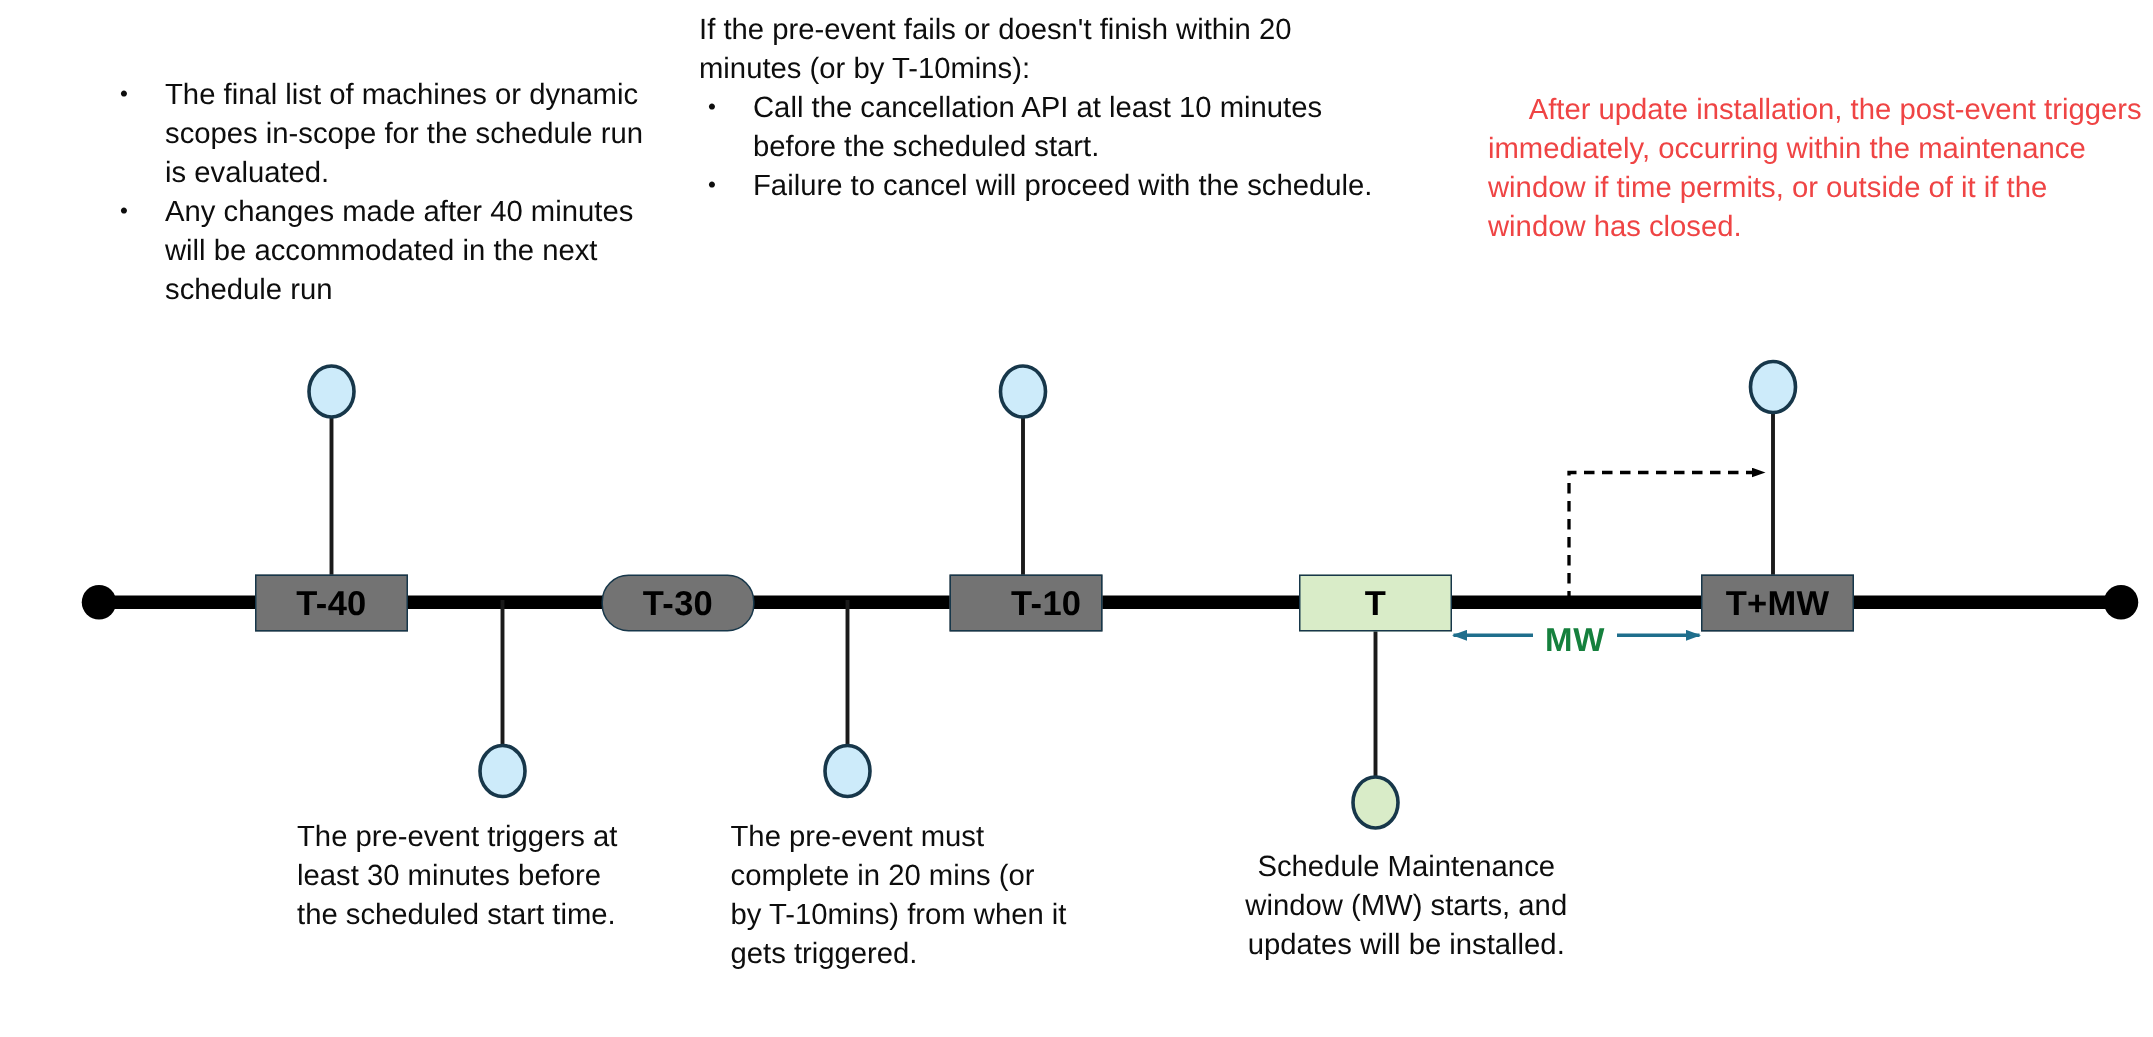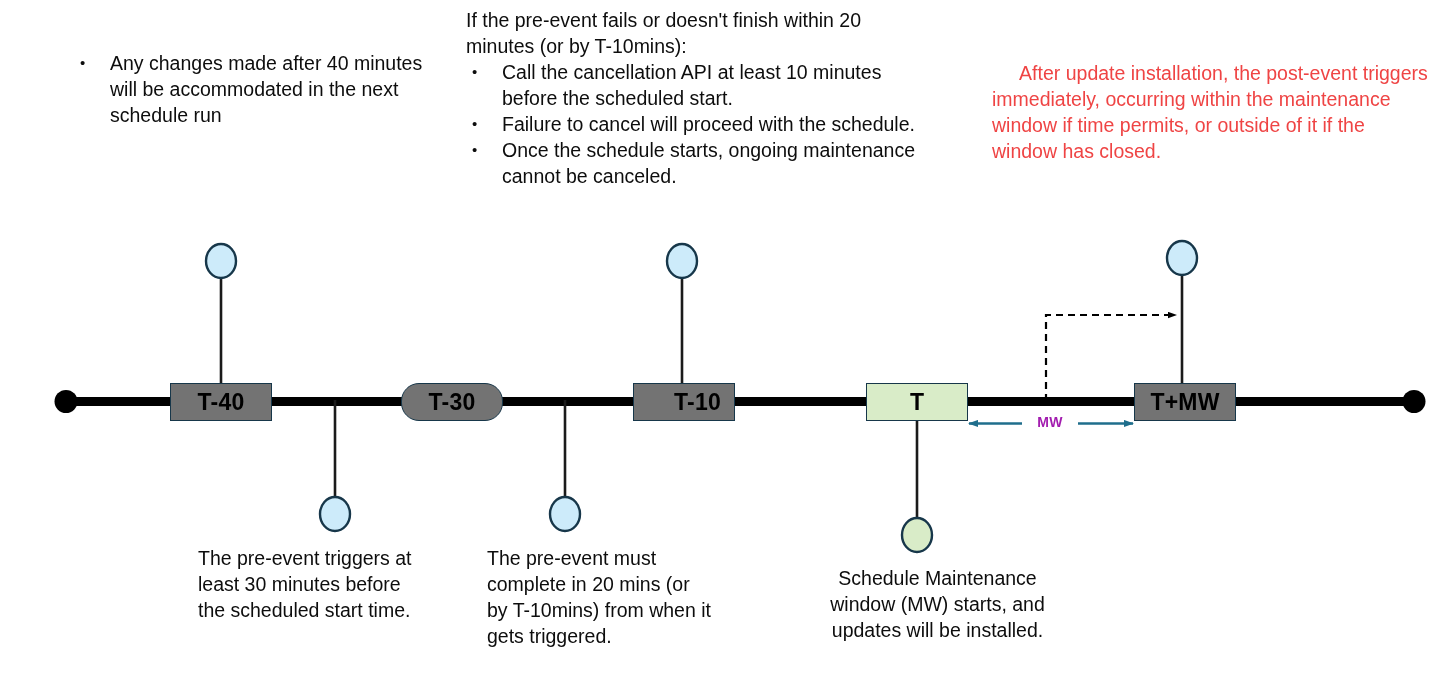--- a/index.html
+++ b/index.html
@@ -67,48 +67,48 @@
     justify-content: center;
     font-size: 23px;
     font-weight: bold;
     letter-spacing: 0.2px;
     color: #000000;
   }
   .node-blue { background: #737373; }
   .node-green { background: #d9ecc8; }
   .mw-label {
     position: absolute;
-    font-size: 14px;
+    font-size: 22px;
     font-weight: bold;
-    color: #a21caf;
+    color: #15803d;
     letter-spacing: 0.4px;
   }
   .caption {
     position: absolute;
     font-size: 19.5px;
     line-height: 26px;
     color: #0d0d0d;
     white-space: pre-line;
   }
   .caption-center { text-align: center; }
 </style>
 </head>
 <body>
 
 <div id="canvas">
 
   <ul class="bullet-list" style="left:70px; top:50px; width:370px;">
+    <li class="bullet-item">The final list of machines or dynamic scopes in-scope for the schedule run is evaluated.</li>
     <li class="bullet-item">Any changes made after 40 minutes will be accommodated in the next schedule run</li>
   </ul>
 
   <div class="note-lead" style="left:466px; top:7px; width:440px;">If the pre-event fails or doesn't finish within 20 minutes (or by T-10mins):</div>
   <ul class="bullet-list" style="left:462px; top:59px; width:470px;">
     <li class="bullet-item">Call the cancellation API at least 10 minutes before the scheduled start.</li>
     <li class="bullet-item">Failure to cancel will proceed with the schedule.</li>
-    <li class="bullet-item">Once the schedule starts, ongoing maintenance cannot be canceled.</li>
   </ul>
 
   <div class="note" style="left:992px; top:60px; width:440px;">     After update installation, the post-event triggers immediately, occurring within the maintenance window if time permits, or outside of it if the window has closed.</div>
 
   <svg class="tl-svg" width="1435" height="691">
     <defs>
       <marker id="arrowBlack" markerWidth="9" markerHeight="9" refX="8" refY="3.2" orient="auto" markerUnits="userSpaceOnUse">
         <path d="M0,0 L9,3.2 L0,6.4 z" fill="#000000"></path>
       </marker>
       <marker id="arrowTealR" markerWidth="10" markerHeight="10" refX="9" refY="3.6" orient="auto" markerUnits="userSpaceOnUse">

